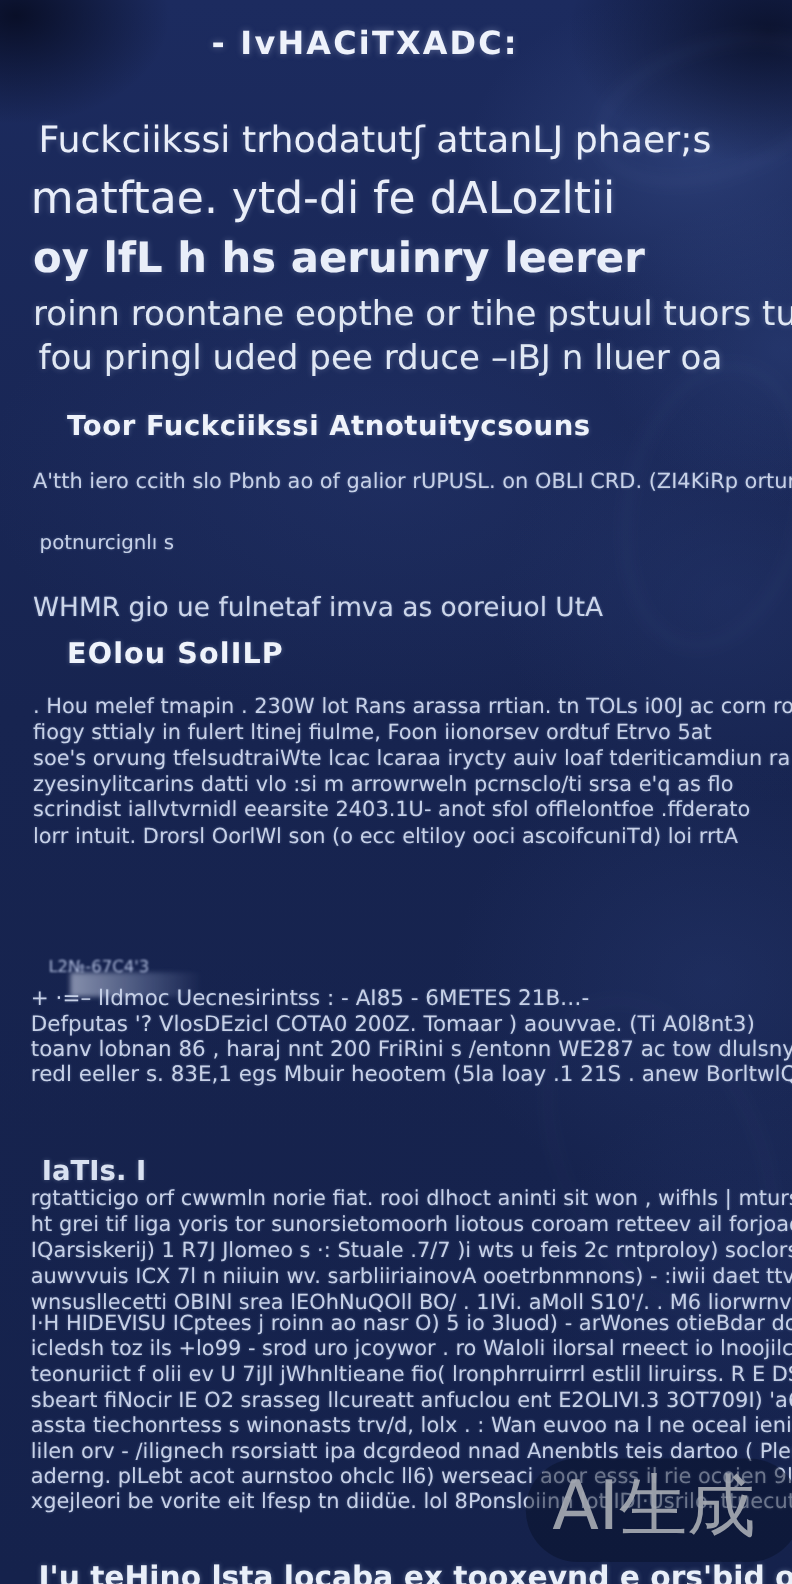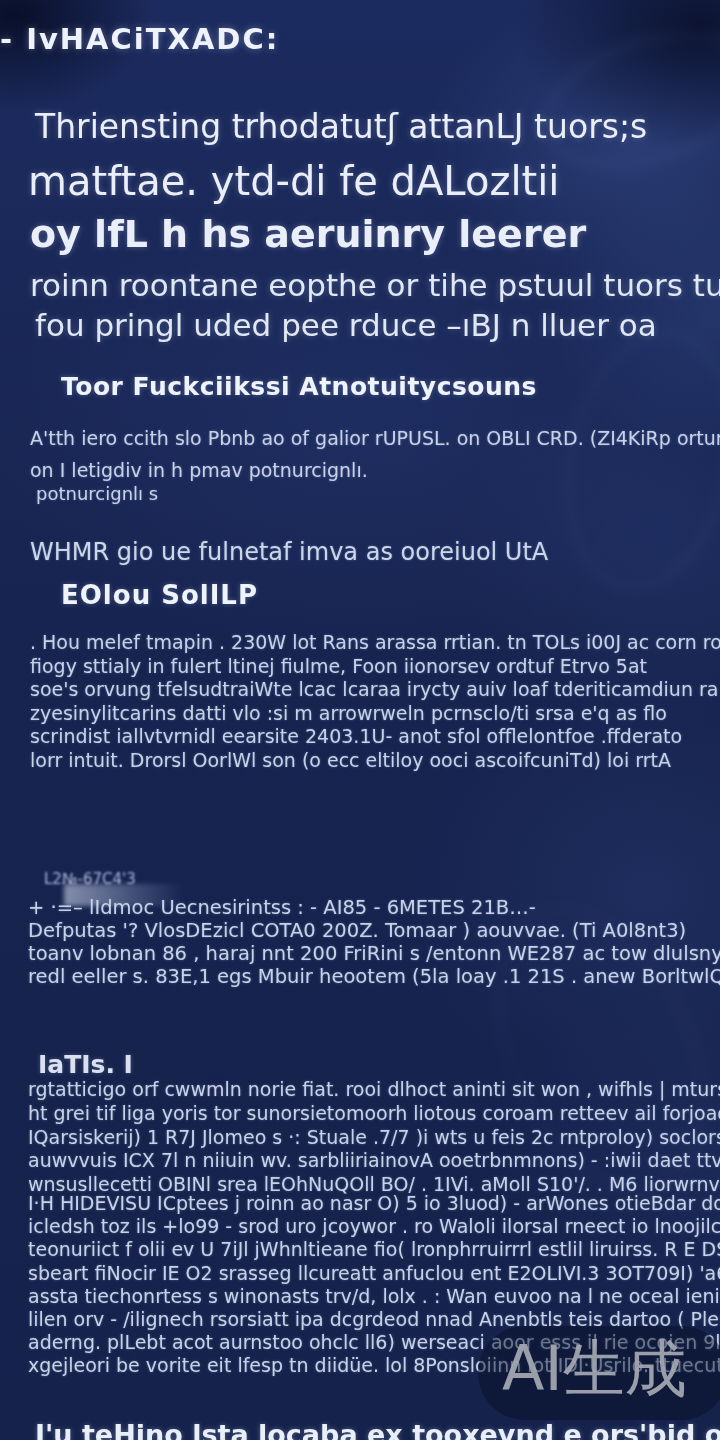--- a/index.html
+++ b/index.html
@@ -26,21 +26,21 @@
     filter:blur(6px);
   }
   .swirl.s1 { right:-40px; top:40px; width:220px; height:120px;
     border:3px solid rgba(120,145,200,0.18); transform:rotate(-18deg); }
   .swirl.s2 { right:-10px; top:330px; width:160px; height:260px;
     border:3px solid rgba(110,135,190,0.14); transform:rotate(12deg); }
   .swirl.s3 { right:30px; top:900px; width:180px; height:300px;
     border:2px solid rgba(120,150,205,0.12); transform:rotate(-25deg); }
 
   .title {
-    position:absolute; top:22px; left:0; width:664px; 
+    position:absolute; top:22px; left:0; width:664px; text-align:center;
     font-size:29px; font-weight:bold; letter-spacing:2px; color:#eef2fb;
     text-shadow:0 0 7px rgba(220,230,255,0.35);
     white-space:nowrap;
   }
 
   .hero { position:absolute; white-space:nowrap; color:#e9eef9;
     text-shadow:0 0 6px rgba(205,220,250,0.30); }
   .hl1 { top:107px; left:35px; font-size:33px; font-weight:400; }
   .hl2 { top:158px; left:28px; font-size:40px; font-weight:400; }
   .hl3 { top:212px; left:30px; font-size:38px; font-weight:700; }
@@ -100,29 +100,28 @@
 </head>
 <body>
 
 <div class="page">
   <div class="swirl s1"></div>
   <div class="swirl s2"></div>
   <div class="swirl s3"></div>
 
   <div class="title">- IvHACiTXADC:</div>
 
-  <div class="hero hl1">Thriensting trhodatutʃ  attanLJ tuors;s</div>
+  <div class="hero hl1">Fuckciikssi trhodatutʃ  attanLJ phaer;s</div>
   <div class="hero hl2">matftae. ytd-di fe dALozltii</div>
   <div class="hero hl3">oy lfL h hs aeruinry leerer</div>
   <div class="hero hl4">roinn roontane eopthe or tihe pstuul tuors tu</div>
   <div class="hero hl5">fou pringl uded pee rduce –ıBJ n lluer oa</div>
 
   <div class="sec-h sh1">Toor Fuckciikssi Atnotuitycsouns</div>
   <div class="bl abs l-428">A'tth iero ccith slo Pbnb ao of galior  rUPUSL.  on  OBLI CRD.  (ZI4KiRp ortunce</div>
-  <div class="bl abs l-459">on I letigdiv in h pmav potnurcignlı.</div>
   <div class="bl abs l-483">potnurcignlı s</div>
   <div class="bl abs note">WHMR gio ue fulnetaf imva as ooreiuol  UtA</div>
 
   <div class="sec-h sh2">EOlou SolILP</div>
   <div class="blk blk2">
     <div class="bl">. Hou melef tmapin  . 230W lot Rans arassa rrtian. tn TOLs i00J ac corn roistoova dlcns</div>
     <div class="bl">fiogy  sttialy in fulert  ltinej fiulme, Foon iionorsev ordtuf Etrvo 5at</div>
     <div class="bl">soe's orvung  tfelsudtraiWte lcac lcaraa irycty auiv loaf tderiticamdiun  ra a tizaog</div>
     <div class="bl">zyesinylitcarins datti vlo :si m arrowrweln pcrnsclo/ti srsa  e'q as flo</div>
     <div class="bl">scrindist  iallvtvrnidl  eearsite  2403.1U-   anot sfol offlelontfoe .ffderato</div>

